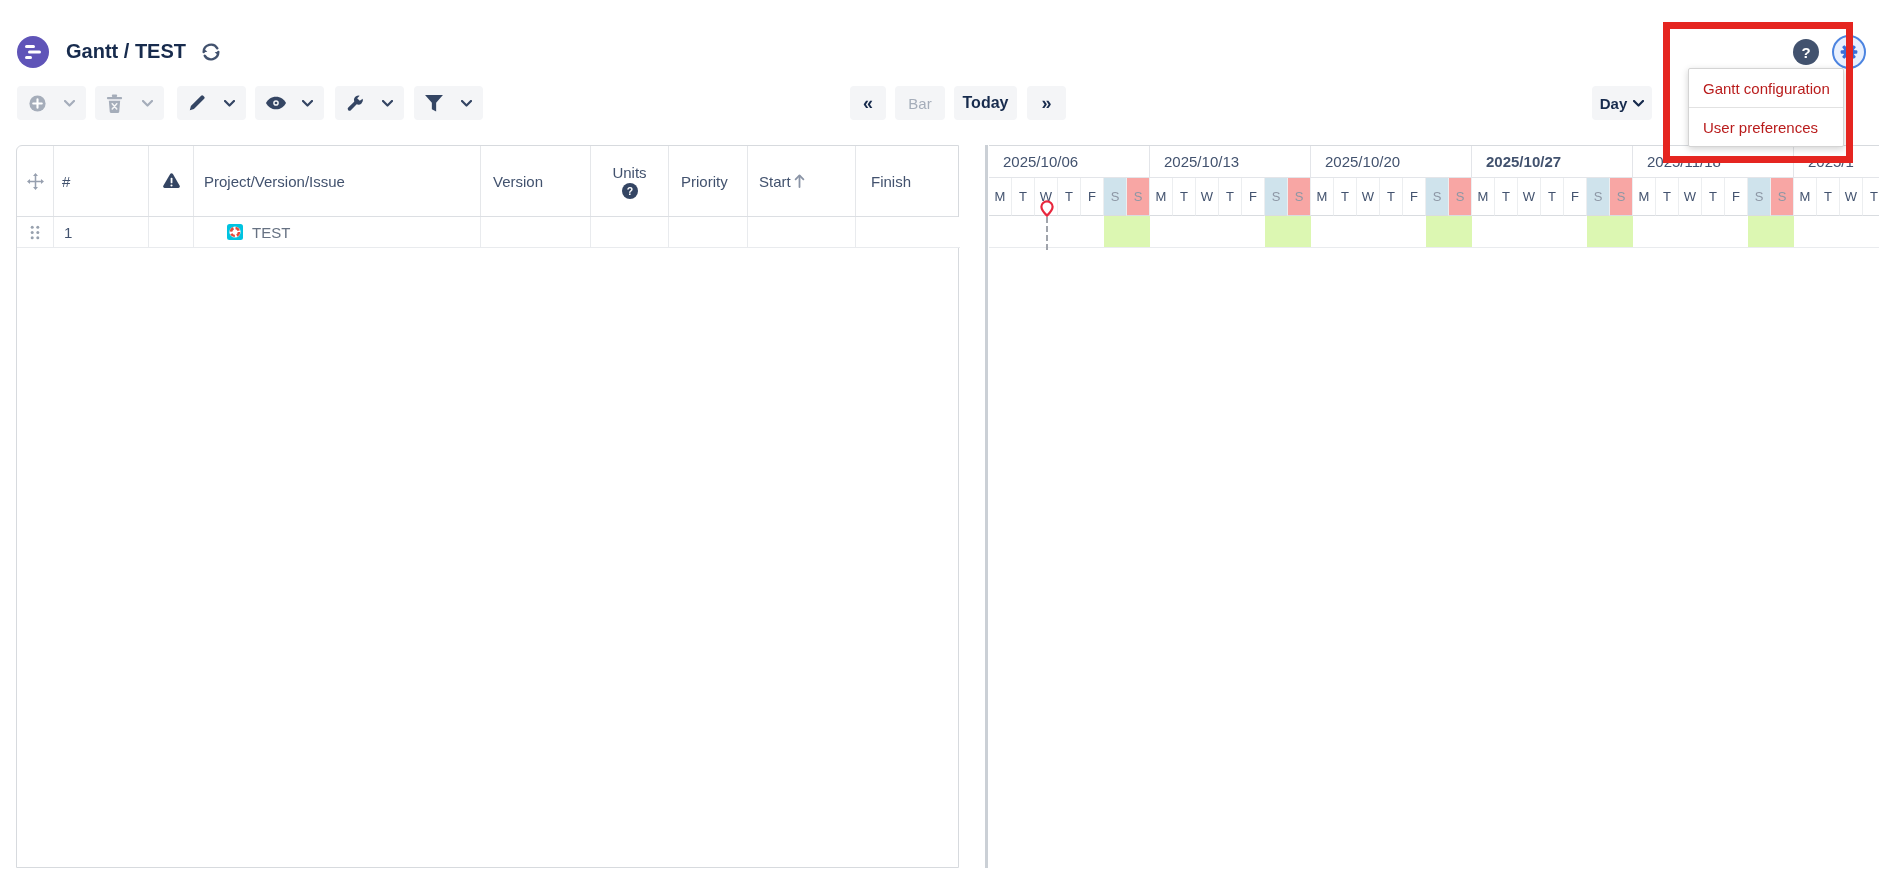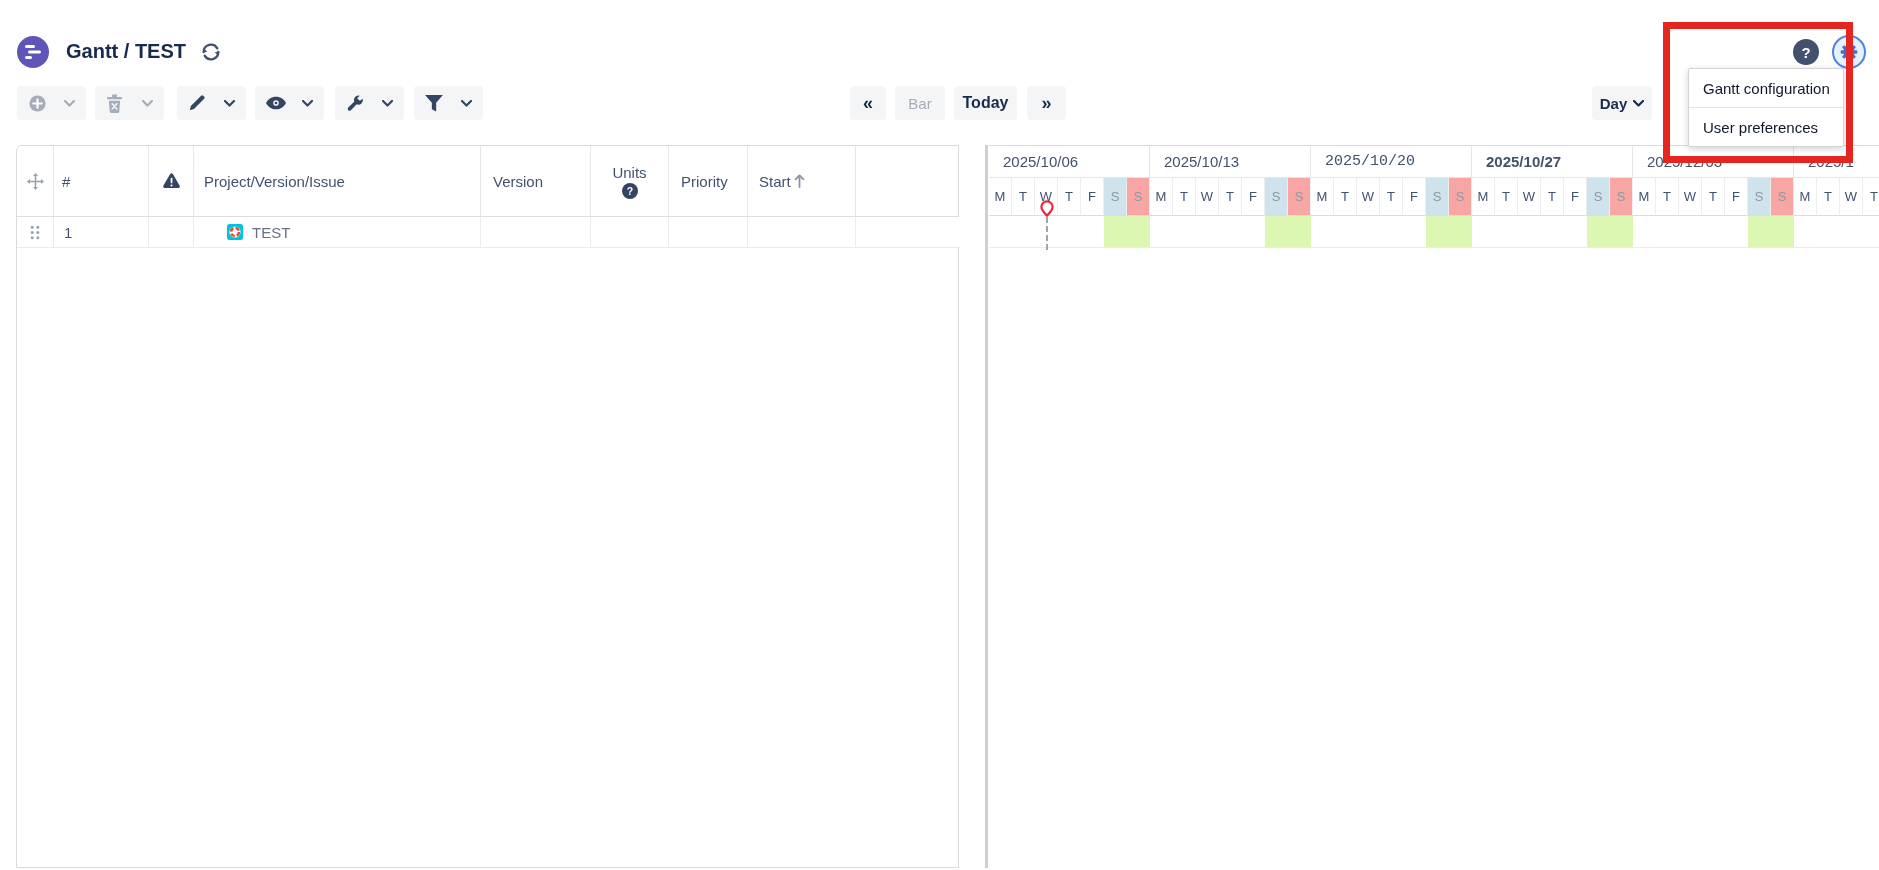--- a/index.html
+++ b/index.html
@@ -48,21 +48,21 @@
         font-size:13px; color:#42526e; display:flex; align-items:center; justify-content:center; }
   .dy.sat { background:var(--sat-bg); color:#8d97a5; }
   .dy.sun { background:var(--sun-bg); color:#8d97a5; }
   .rowline { position:absolute; left:0; top:101px; width:100%; height:1px; background:#e9ebee; }
   .wkend-row { position:absolute; top:70px; height:31px; width:46px; background:var(--wkrow-bg); }
   .today-pin { position:absolute; top:54px; width:14px; height:17px; }
   .today-line { position:absolute; top:71px; height:33px; width:0; border-left:2px dashed #a0a4ab; }
   
   .menu { position:absolute; left:1688px; top:68px; width:156px; background:#fff; border:1px solid #d4d4d4;
           border-radius:2px; box-shadow:0 2px 7px rgba(0,0,0,.18); z-index:50; }
-  .menu-item { height:38px; display:flex; align-items:center; padding-left:14px; font-size:15px; color:#0f172a; cursor:pointer; white-space:nowrap; }
+  .menu-item { height:38px; display:flex; align-items:center; padding-left:14px; font-size:15px; color:#b91c1c; cursor:pointer; white-space:nowrap; }
   .menu-div { height:1px; background:#e2e2e2; }
   .redbox { position:absolute; left:1663px; top:22px; width:190px; height:141px; border:7px solid var(--annot); z-index:100; pointer-events:none; }
   svg { display:block; }
 </style>
 </head>
 <body>
 
 <div class="app">
 
   <div class="logo">
@@ -224,20 +224,21 @@
     <div class="hcell" style="left:652px;width:79px">Priority</div>
     <div class="hcell" style="left:731px;width:108px;padding-left:11px;gap:3px">
       <span>Start</span>
       <span>
         <svg width="11" height="14" viewBox="0 0 11 14" fill="none" stroke="#8a94a6" stroke-width="1.8" stroke-linecap="round">
             <path d="M5.5 13V2"></path>
             <path d="M1.6 5.4L5.5 1.4l3.9 4" stroke-linejoin="round"></path>
           </svg>
       </span>
     </div>
+    <div class="hcell" style="left:839px;width:104px;padding-left:15px;border-right:none">Finish</div>
     <div class="hrule"></div>
 
     <div class="rcell center" style="left:0;width:37px">
       <svg width="10" height="15" viewBox="0 0 10 15" fill="#98a1ae">
         <circle cx="2.2" cy="2.2" r="1.5"></circle>
           <circle cx="7.8" cy="2.2" r="1.5"></circle>
         <circle cx="2.2" cy="7.5" r="1.5"></circle>
           <circle cx="7.8" cy="7.5" r="1.5"></circle>
         <circle cx="2.2" cy="12.8" r="1.5"></circle>
           <circle cx="7.8" cy="12.8" r="1.5"></circle>
@@ -275,37 +276,37 @@
       <div class="dy sat" style="left: 115px;">S</div>
       <div class="dy sun" style="left: 138px;">S</div>
       <div class="wk" style="left: 161px;">2025/10/13</div>
       <div class="dy" style="left: 161px;">M</div>
       <div class="dy" style="left: 184px;">T</div>
       <div class="dy" style="left: 207px;">W</div>
       <div class="dy" style="left: 230px;">T</div>
       <div class="dy" style="left: 253px;">F</div>
       <div class="dy sat" style="left: 276px;">S</div>
       <div class="dy sun" style="left: 299px;">S</div>
-      <div class="wk" style="left: 322px; font-family: Liberation Mono, monospace;">2025/10/20</div>
+      <div class="wk" style="left: 322px;">2025/10/20</div>
       <div class="dy" style="left: 322px;">M</div>
       <div class="dy" style="left: 345px;">T</div>
       <div class="dy" style="left: 368px;">W</div>
       <div class="dy" style="left: 391px;">T</div>
       <div class="dy" style="left: 414px;">F</div>
       <div class="dy sat" style="left: 437px;">S</div>
       <div class="dy sun" style="left: 460px;">S</div>
       <div class="wk" style="left: 483px; font-weight: bold;">2025/10/27</div>
       <div class="dy" style="left: 483px;">M</div>
       <div class="dy" style="left: 506px;">T</div>
       <div class="dy" style="left: 529px;">W</div>
       <div class="dy" style="left: 552px;">T</div>
       <div class="dy" style="left: 575px;">F</div>
       <div class="dy sat" style="left: 598px;">S</div>
       <div class="dy sun" style="left: 621px;">S</div>
-      <div class="wk" style="left: 644px;">2025/12/03</div>
+      <div class="wk" style="left: 644px;">2025/11/18</div>
       <div class="dy" style="left: 644px;">M</div>
       <div class="dy" style="left: 667px;">T</div>
       <div class="dy" style="left: 690px;">W</div>
       <div class="dy" style="left: 713px;">T</div>
       <div class="dy" style="left: 736px;">F</div>
       <div class="dy sat" style="left: 759px;">S</div>
       <div class="dy sun" style="left: 782px;">S</div>
       <div class="wk" style="left: 805px;">2025/1</div>
       <div class="dy" style="left: 805px;">M</div>
       <div class="dy" style="left: 828px;">T</div>

